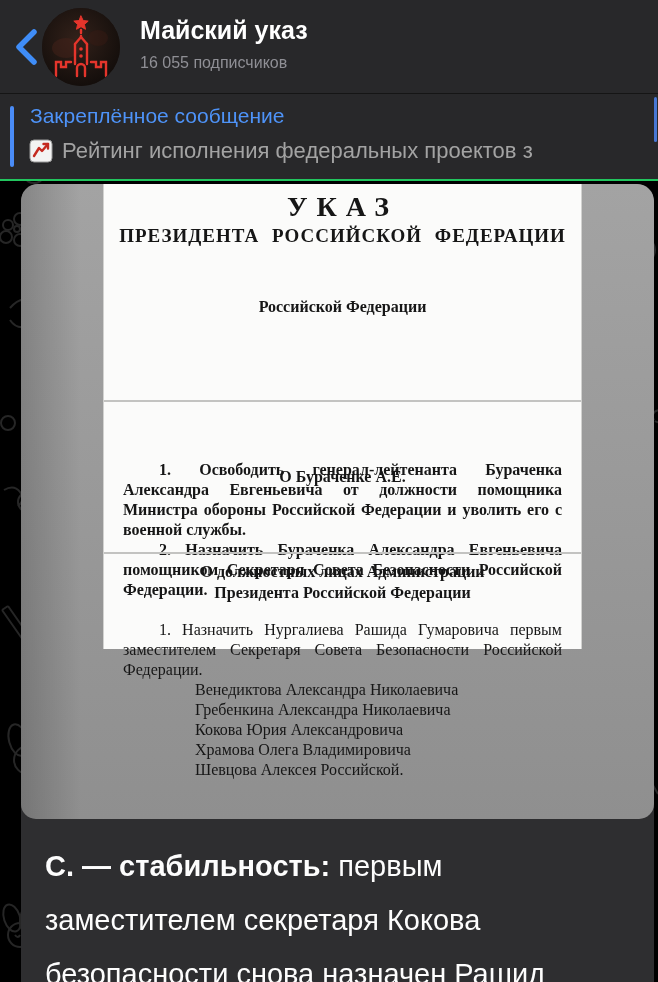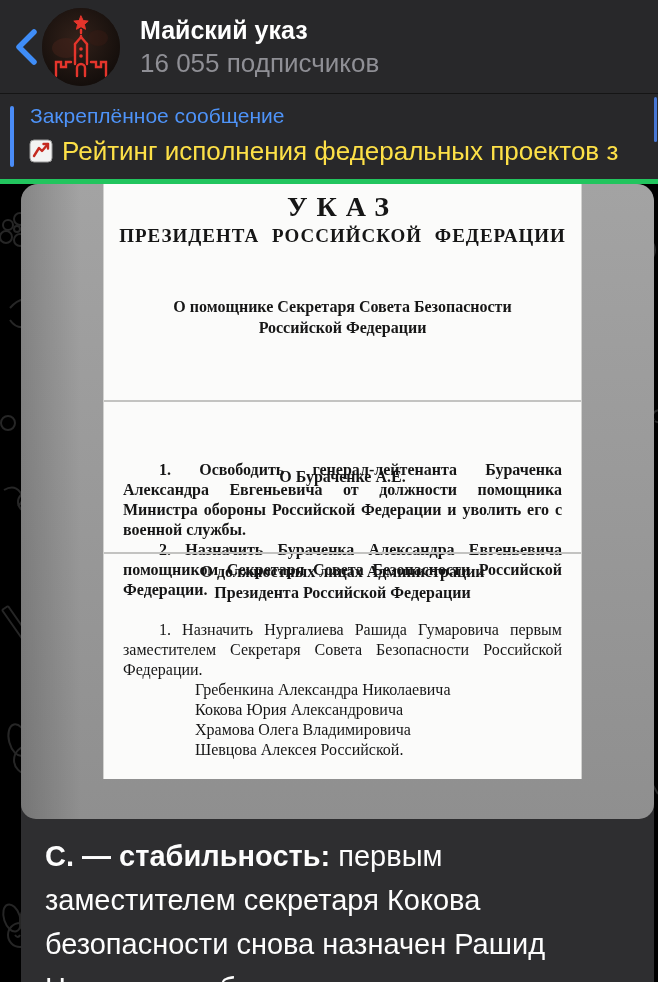--- a/index.html
+++ b/index.html
@@ -7,43 +7,43 @@
           font-family:"Liberation Sans",sans-serif;-webkit-font-smoothing:antialiased;}
 
   
   .header{position:absolute;left:0;top:0;width:658px;height:93px;background:#28282a;
           border-bottom:1px solid #151515;z-index:5;}
   .back-btn{position:absolute;left:10px;top:24px;width:34px;height:46px;cursor:pointer;}
   .avatar{position:absolute;left:42px;top:8px;width:78px;height:78px;border-radius:50%;
           overflow:hidden;background:#1b1310;}
   .hdr-titles{position:absolute;left:140px;top:14px;right:10px;}
   .hdr-title{font-size:25px;font-weight:700;color:#ffffff;line-height:32px;white-space:nowrap;}
-  .hdr-sub{font-size:26px;color:#8f8f95;line-height:28px;margin-top:3px;white-space:nowrap;}
+  .hdr-sub{font-size:16px;color:#8f8f95;line-height:28px;margin-top:3px;white-space:nowrap;}
 
   
   .pinned{position:absolute;left:0;top:94px;width:658px;height:85px;background:#28282a;
-          border-bottom:5px solid #22c55e;cursor:pointer;z-index:5;}
+          border-bottom:2px solid #22c55e;cursor:pointer;z-index:5;}
   .pin-accent{position:absolute;left:10px;top:12px;width:4px;height:61px;border-radius:2px;background:#4a8cf7;}
   .pin-label{position:absolute;left:30px;top:9px;font-size:21px;line-height:26px;color:#4e93f8;white-space:nowrap;}
   .pin-row{position:absolute;left:29px;top:42px;right:0;height:30px;display:flex;align-items:center;overflow:hidden;}
   .pin-emoji{flex:0 0 24px;width:24px;height:24px;margin-right:9px;}
-  .pin-preview{font-size:26px;color:#fde047;white-space:nowrap;overflow:hidden;}
+  .pin-preview{font-size:22px;color:#a3a3a3;white-space:nowrap;overflow:hidden;}
 
   
   .chat{position:absolute;left:0;top:180px;width:658px;height:802px;background:#000;}
   .doodles{position:absolute;left:0;top:0;z-index:0;}
   .bubble{position:absolute;left:21px;top:4px;width:633px;height:900px;background:#2e2e30;
           border-radius:17px 17px 0 0;z-index:1;overflow:hidden;}
 
   
   .photo{position:relative;width:633px;height:635px;border-radius:15px;overflow:hidden;cursor:pointer;
          background:linear-gradient(180deg,#a3a3a3 0%,#989898 55%,#8f8f8f 100%);}
   .photo::before{content:"";position:absolute;left:0;top:0;bottom:0;width:60px;
          background:linear-gradient(90deg,rgba(0,0,0,.18),rgba(0,0,0,0));}
-  .page{position:absolute;left:82px;top:0;width:477px;height:595px;background:#fbfbfa;
+  .page{position:absolute;left:82px;top:0;width:477px;height:465px;background:#fbfbfa;
         border-left:1px solid #d2d2d0;border-right:1px solid #d2d2d0;
         font-family:"Liberation Serif",serif;color:#161616;}
   .doc-title{position:absolute;top:7px;left:0;right:0;text-align:center;
              font-size:28px;font-weight:600;letter-spacing:9px;}
   .doc-issuer{position:absolute;top:41px;left:0;right:0;text-align:center;
               font-size:19px;font-weight:600;letter-spacing:1px;word-spacing:7px;}
   .doc-h{position:absolute;left:0;right:0;text-align:center;font-size:16px;font-weight:700;line-height:21px;}
   .doc-h1{top:112px;}
   .doc-h2{top:234px;margin-top:48px;}
   .doc-h3{top:377px;}
@@ -54,21 +54,21 @@
   .doc-g2{top:276px;font-weight:bold;}
   .doc-g3{top:436px;}
   .doc-name{margin:0;padding-left:36px;text-indent:0;text-align:left;}
   .pagebreak{position:absolute;left:0;right:0;height:0;border-top:2px solid #c3c3c1;}
   .pb1{top:216px;}
   .pb2{top:368px;}
 
   
   .caption{padding:15px 20px 0 24px;font-size:29px;line-height:44px;color:#fdfdfd;}
   .caption .b{font-weight:700;}
-  .cap-line{white-space:nowrap;}
+  .cap-line{white-space:nowrap;margin-top:10px;}
 
   
   .scrollbar{position:absolute;right:1px;top:97px;width:3px;height:45px;border-radius:2px;
              background:#4a80e8;opacity:.9;z-index:9;cursor:pointer;}
 </style>
 </head>
 <body>
 
 <div class="screen">
 
@@ -170,21 +170,20 @@
 
     <div class="bubble">
 
       <div class="photo">
         <div class="page">
 
           <div class="doc-title">УКАЗ</div>
           <div class="doc-issuer">ПРЕЗИДЕНТА РОССИЙСКОЙ ФЕДЕРАЦИИ</div>
 
           <div class="doc-h doc-h1">
-            <div>О помощнике Секретаря Совета Безопасности</div>
             <div>Российской Федерации</div>
           </div>
 
 
           <div class="pagebreak pb1"></div>
 
           <div class="doc-h doc-h2">О Бураченке А.Е.</div>
 
           <div class="doc-p doc-g2">
             <p>1. Освободить генерал-лейтенанта Бураченка Александра Евгеньевича от должности помощника Министра обороны Российской Федерации и уволить его с военной службы.</p>
@@ -193,20 +192,21 @@
 
           <div class="pagebreak pb2"></div>
 
           <div class="doc-h doc-h3">
             <div>О должностных лицах Администрации</div>
             <div>Президента Российской Федерации</div>
           </div>
 
           <div class="doc-p doc-g3">
             <p>1. Назначить Нургалиева Рашида Гумаровича первым заместителем Секретаря Совета Безопасности Российской Федерации.</p>
+            <p class="doc-name">Венедиктова Александра Николаевича</p>
             <p class="doc-name">Гребенкина Александра Николаевича</p>
             <p class="doc-name">Кокова Юрия Александровича</p>
             <p class="doc-name">Храмова Олега Владимировича</p>
             <p class="doc-name">Шевцова Алексея Российской.</p>
 
           </div>
 
         </div>
       </div>
 

